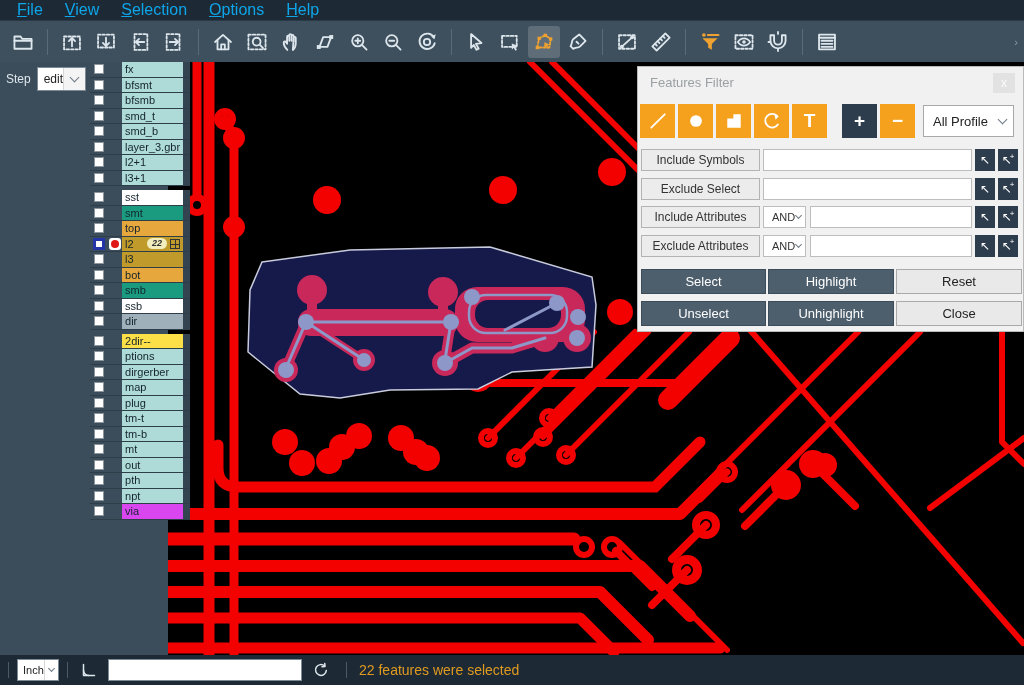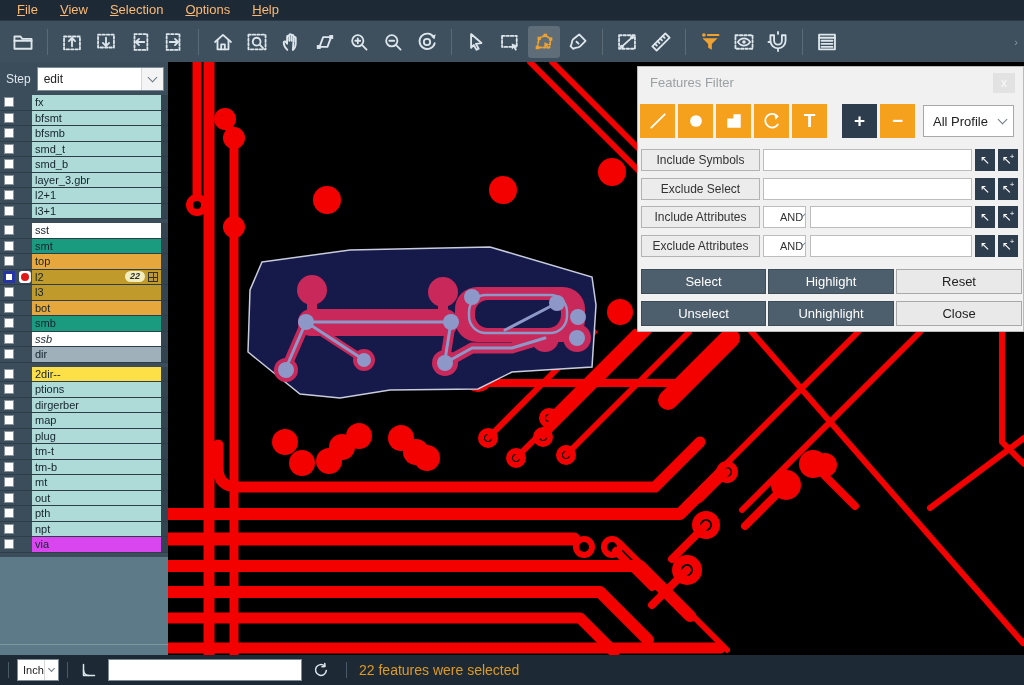--- a/index.html
+++ b/index.html
@@ -1,36 +1,36 @@
 <!DOCTYPE html>
 <html><head>
 <meta charset="utf-8">
 <style>
   html,body{margin:0;padding:0;background:#10161c;}
   *{box-sizing:border-box;font-family:"Liberation Sans",sans-serif;}
   #app{position:relative;width:1024px;height:685px;overflow:hidden;background:#1d2a36;}
 
   
   .menubar{position:absolute;left:0;top:0;width:1024px;height:20px;background:#1d2a36;display:flex;align-items:center;padding-left:6px;z-index:6;}
-  .menu-item{color:#fdba74;font-size:13px;padding:0 11px;height:21px;line-height:20px;cursor:default;}
+  .menu-item{color:#0ea5e9;font-size:16px;padding:0 11px;height:21px;line-height:20px;cursor:default;}
   .menu-item u{text-decoration:underline;}
 
   
   .toolbar{position:absolute;left:0;top:20px;width:1024px;height:42px;background:#3e505e;display:flex;align-items:center;padding-left:6px;z-index:6;border-top:1px solid #2a3947;}
   .tbtn{width:32px;height:32px;display:flex;align-items:center;justify-content:center;color:#dde6ec;margin:0 1px;border-radius:3px;}
   .tbtn svg{width:22px;height:22px;}
   .tbtn.active{background:#5e6d78;}
   .tbtn.orange{color:#f0a230;}
   .tsep{width:1px;height:26px;background:#5a6b77;margin:0 7px;}
   .overflow-chevron{margin-left:auto;margin-right:6px;color:#8a98a3;font-size:11px;}
   svg .ln{stroke:currentColor;stroke-width:1.5;stroke-linecap:round;stroke-linejoin:round;fill:none;}
   svg .f{fill:currentColor;stroke:none;}
 
   
-  .sidebar{position:absolute;left:0;top:62px;width:168px;height:593px;background:#3b4d5a;display:flex;flex-direction:column;z-index:4;}
+  .sidebar{position:absolute;left:0;top:62px;width:168px;height:593px;background:#3b4d5a;display:flex;flex-direction:row;z-index:4;}
   .step-row{height:33px;display:flex;align-items:center;padding:0 4px 0 6px;flex:none;}
   .step-label{color:#dfe7ec;font-size:12px;margin-right:6px;}
   .step-select{flex:1;height:24px;background:#fff;border:1px solid #7b8a94;display:flex;align-items:center;padding-left:6px;font-size:12px;color:#222;}
   .step-select .chev{margin-left:auto;width:22px;height:22px;display:flex;align-items:center;justify-content:center;border-left:1px solid #d6d6d6;background:#f4f4f4;}
   .chevron{width:7px;height:7px;border-right:1.6px solid #6c7a84;border-bottom:1.6px solid #6c7a84;transform:rotate(45deg);margin-top:-3px;}
   .layer-list{flex:none;}
   .lgroup{margin-bottom:4px;}
   .lrow{height:15.5px;display:flex;align-items:center;border-bottom:1px solid #2e3e49;}
   .cb-cell{width:17px;flex:none;display:flex;align-items:center;justify-content:center;}
   .cb{width:10px;height:10px;background:#fff;border:1px solid #8a949b;}
@@ -59,21 +59,21 @@
   .fbtn{width:35px;height:34px;margin-right:3px;display:flex;align-items:center;justify-content:center;color:#fff;font-size:19px;font-weight:bold;}
   .fbtn svg{width:22px;height:22px;}
   .fbtn.orange{background:#f5a11d;}
   .fbtn.navy{background:#2e3d4d;}
   .fbtn.sp{margin-left:12px;}
   .profile-dd{position:absolute;right:9px;top:38px;width:91px;height:32px;background:#fff;border:1px solid #a8a8a8;display:flex;align-items:center;padding-left:9px;font-size:13px;color:#222;}
   .profile-dd .chevron{margin-left:auto;margin-right:7px;}
   .frow{position:absolute;left:0;height:22px;width:100%;}
   .frow .flabel{position:absolute;left:3px;top:0;width:119px;height:22px;background:#ececec;border:1px solid #b3b3b3;font-size:12px;color:#333;display:flex;align-items:center;justify-content:center;}
   .frow .finput{position:absolute;top:0;height:22px;background:#fff;border:1px solid #bdbdbd;}
-  .frow .fand{position:absolute;left:125px;top:0;width:43px;height:22px;background:#fff;border:1px solid #bdbdbd;font-size:11px;color:#333;display:flex;align-items:center;padding-left:16px;}
+  .frow .fand{position:absolute;left:125px;top:0;width:43px;height:22px;background:#fff;border:1px solid #bdbdbd;font-size:11px;color:#333;display:flex;align-items:center;padding-left:8px;}
   .frow .fand .chevron{width:5px;height:5px;margin-left:auto;margin-right:4px;}
   .navbtn{position:absolute;top:0;width:20px;height:22px;background:#2e3d4d;color:#fff;font-size:12px;display:flex;align-items:center;justify-content:center;position:absolute;}
   .navbtn .plus{font-size:8px;margin:-8px 0 0 -2px;}
   .abtn{position:absolute;height:25px;font-size:13px;display:flex;align-items:center;justify-content:center;}
   .abtn.slate{background:#4d5e6d;color:#fff;border:1px solid #3c4c59;}
   .abtn.light{background:#e9e9e9;color:#222;border:1px solid #a9a9a9;}
 
   
   .statusbar{position:absolute;left:0;top:655px;width:1024px;height:30px;background:#1d2a36;display:flex;align-items:center;z-index:7;}
   .ssep{width:1px;height:16px;background:#4a5a66;margin:0 8px;}
@@ -491,21 +491,21 @@
             </div>
             <div class="dot-cell"></div>
             <div class="lname" style="background: rgb(26, 155, 128);">smb</div>
             <div class="strip"></div>
           </div>
           <div class="lrow">
             <div class="cb-cell">
               <span class="cb"></span>
             </div>
             <div class="dot-cell"></div>
-            <div class="lname" style="background: rgb(255, 255, 255); font-style: italic;">ssb</div>
+            <div class="lname" style="background: rgb(255, 255, 255);">ssb</div>
             <div class="strip"></div>
           </div>
           <div class="lrow">
             <div class="cb-cell">
               <span class="cb"></span>
             </div>
             <div class="dot-cell"></div>
             <div class="lname" style="background: rgb(159, 176, 186);">dir</div>
             <div class="strip"></div>
           </div>

